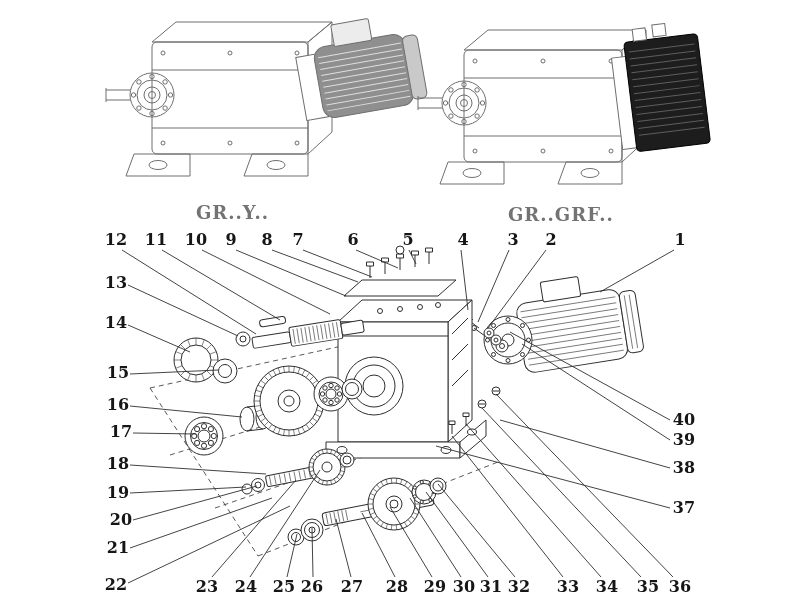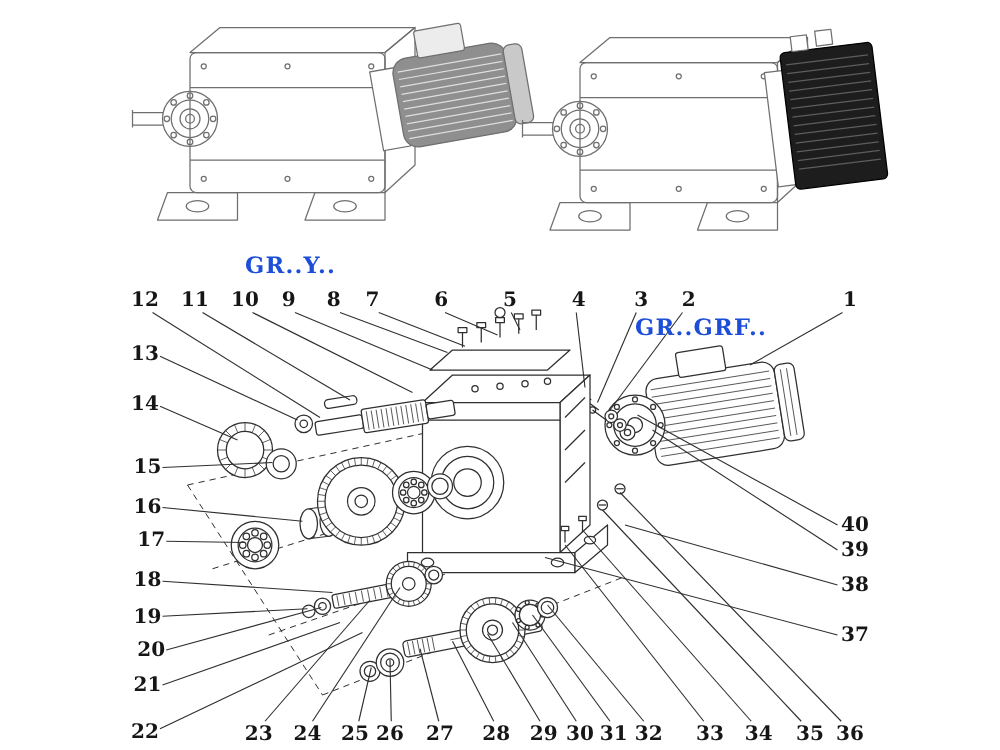--- a/index.html
+++ b/index.html
@@ -17,21 +17,21 @@
   .ex-art .thin line, .ex-art line.thin { stroke-width:0.6; }
   .dash line { stroke-dasharray:5 4; stroke-width:0.8; }
 
   #leader-lines line { stroke:var(--ink); stroke-width:0.9; }
   #callout-labels text {
     fill:#161616; stroke:none;
     font-family:"DejaVu Serif", serif; font-size:16px; font-weight:600;
     text-anchor:middle;
   }
   .variant-label {
-    position:absolute; color:#1d4ed8;
+    position:absolute; color:#737373;
     font-family:"DejaVu Serif", serif; font-size:18px; font-weight:bold;
     letter-spacing:1px; white-space:nowrap;
   }
 </style>
 </head>
 <body style="background: rgb(255, 255, 255);">
 
 <div class="stage">
   <svg width="800" height="600" viewBox="0 0 800 600">
 
@@ -614,14 +614,14 @@
         <text x="648" y="592">35</text>
         <text x="680" y="592">36</text>
         <text x="684" y="513">37</text>
         <text x="684" y="473">38</text>
         <text x="684" y="445">39</text>
         <text x="684" y="425">40</text>
       </g>
   </svg>
 
   <div class="variant-label" style="left:196px; top:202px;">GR..Y..</div>
-  <div class="variant-label" style="left:508px; top:204px;margin-top:48px;">GR..GRF..</div>
+  <div class="variant-label" style="left:508px; top:204px;">GR..GRF..</div>
 </div>
 
 </body></html>

